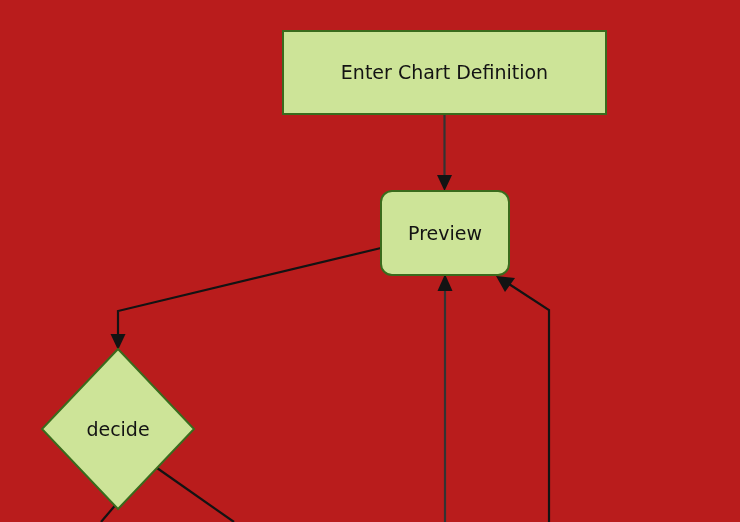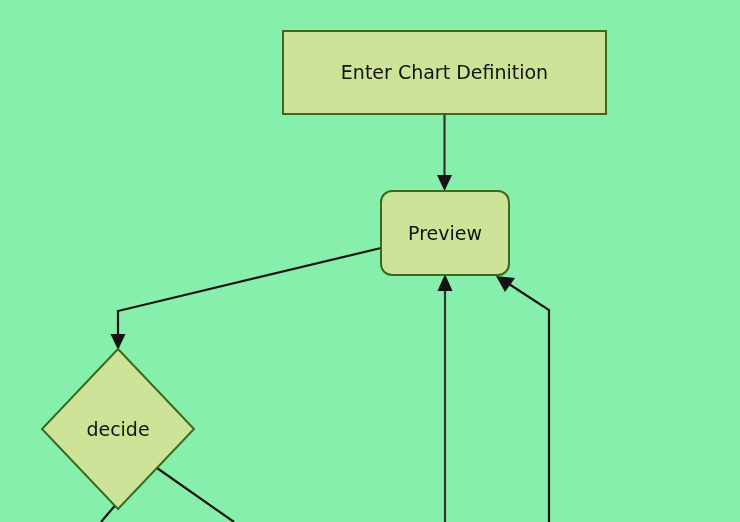--- a/index.html
+++ b/index.html
@@ -7,21 +7,21 @@
     padding: 0;
     background: #ffffff;
   }
   body {
     font-family: "DejaVu Sans", "Liberation Sans", sans-serif;
   }
   #flowchart-canvas {
     position: relative;
     width: 740px;
     height: 522px;
-    background: #86efac;
+    background: #b91c1c;
     overflow: hidden;
   }
   #flowchart-svg {
     position: absolute;
     left: 0;
     top: 0;
     width: 740px;
     height: 522px;
     display: block;
   }

